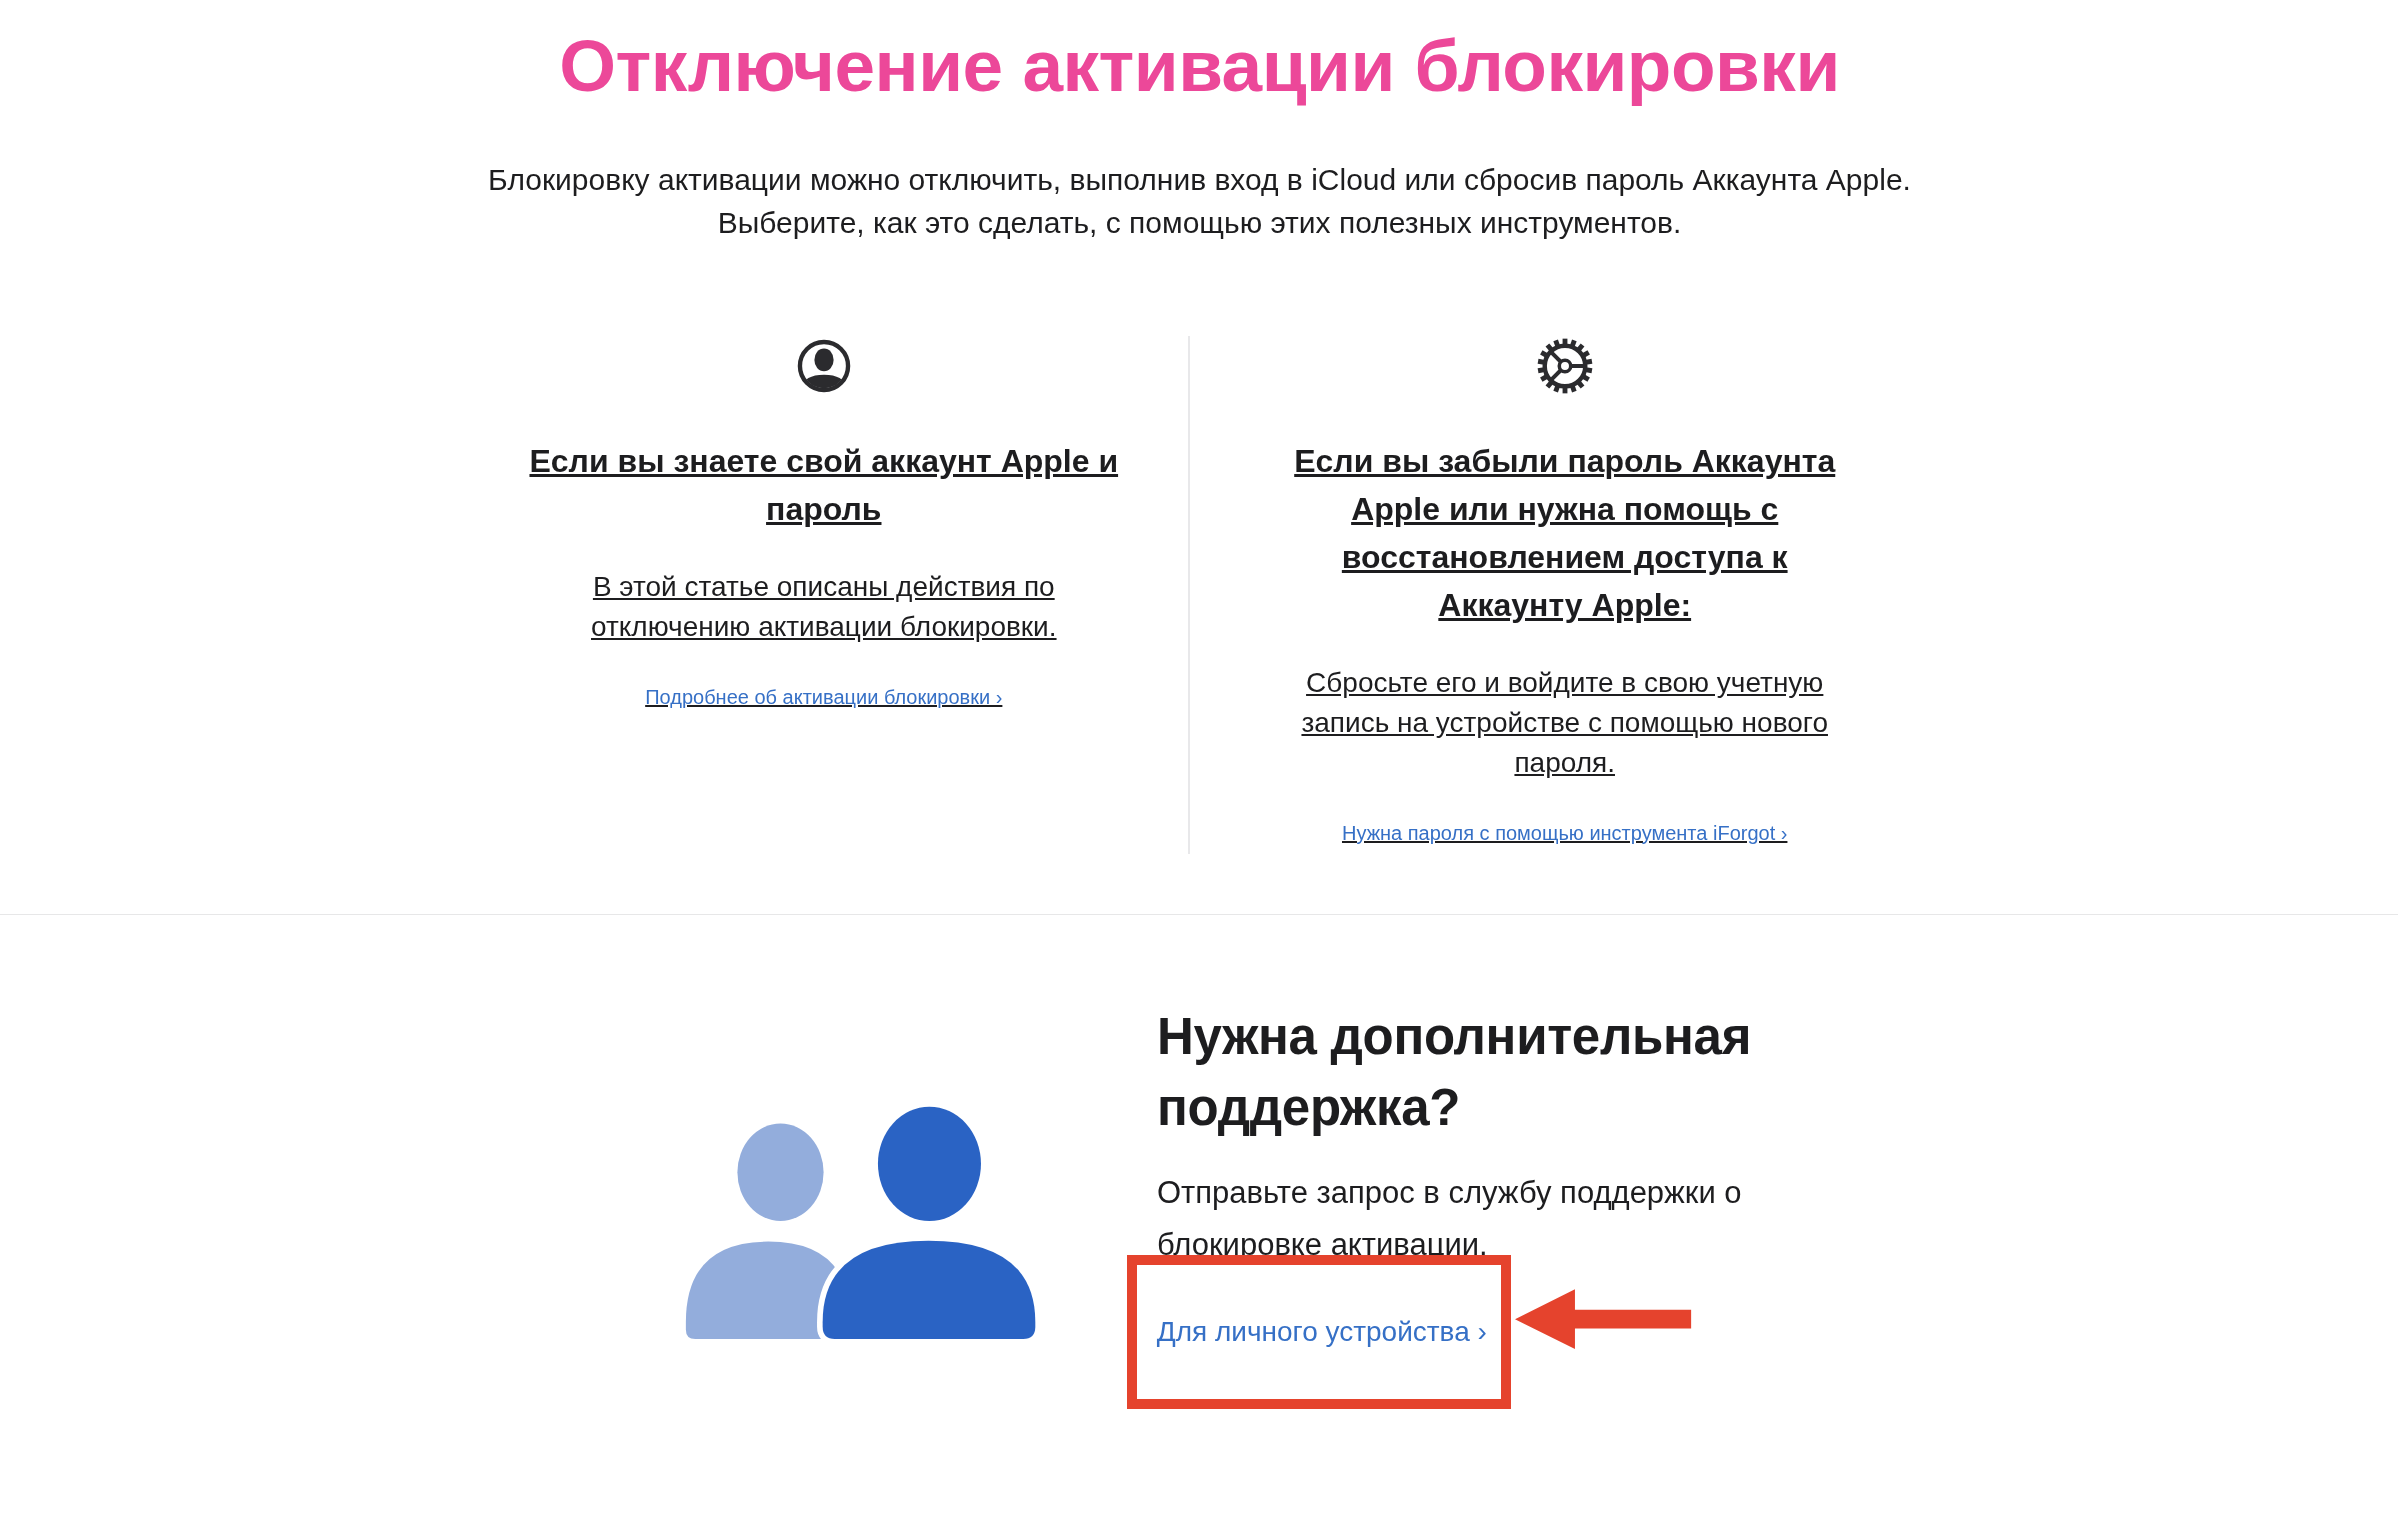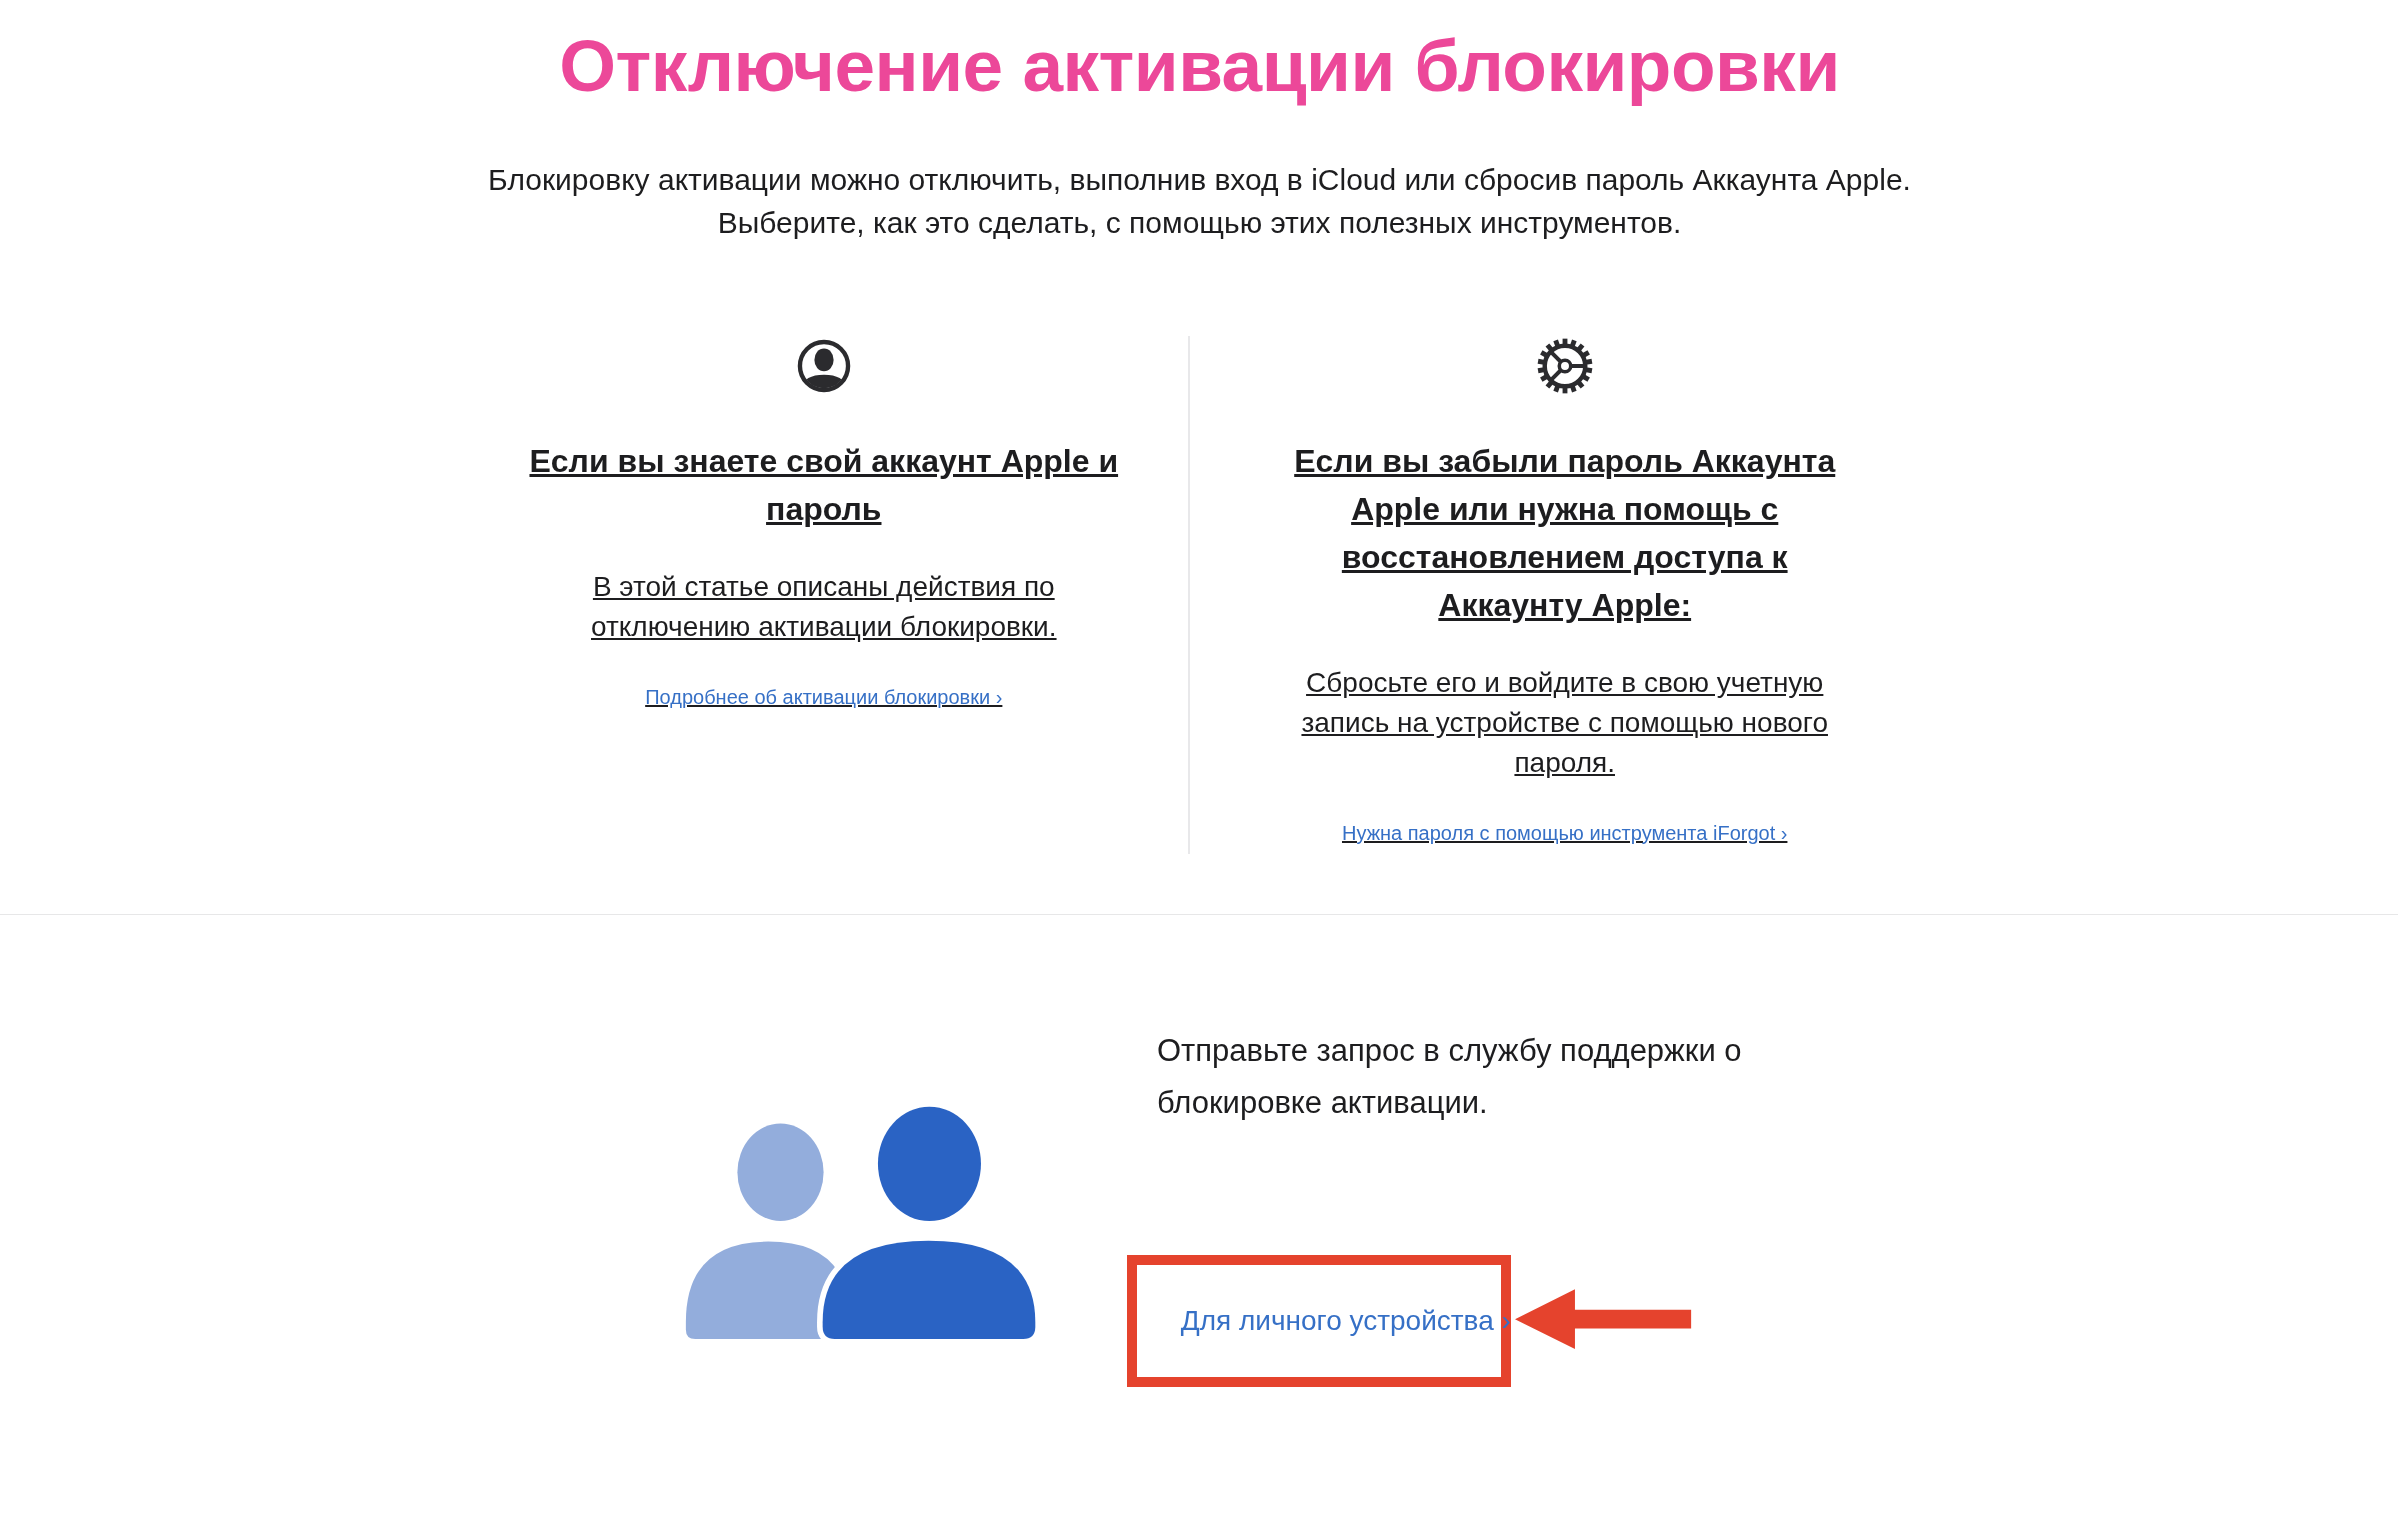--- a/index.html
+++ b/index.html
@@ -67,25 +67,24 @@
     font-size: 51px; line-height: 71px; font-weight: 700;
     letter-spacing: -0.3px; color: #1d1d1f;
   }
   .support-body {
     margin: 24px 0 0; width: 618px;
     font-size: 31px; line-height: 52px; color: #1d1d1f;
   }
 
   .highlight-box {
     position: absolute; left: 1127px; top: 340px;
-    width: 384px; height: 132px;
+    width: 384px; height: 154px;
     border: 10.3px solid #e5432d;
     display: flex; align-items: center;
     background: transparent;
-    padding-left: 24px;
   }
   .personal-link {
     margin-left: 19.7px;
     font-size: 28px; line-height: 37px;
     color: #3670c6; text-decoration: none; cursor: pointer; white-space: nowrap;
   }
   .red-arrow { position: absolute; left: 1515px; top: 373px; width: 178px; height: 66px; }
 
   .org-link {
     position: absolute; left: 1157px; top: 476px;
@@ -176,20 +175,21 @@
         </g>
 
         <g fill="#2a63c4" stroke="#ffffff" stroke-width="12" style="paint-order: stroke;">
           <path d="M161,254 Q148,254 148,241 L148,236 Q148,149 261,149 Q375,149 375,236 L375,241 Q375,254 362,254 Z"></path>
           <ellipse cx="262" cy="67" rx="55" ry="61"></ellipse>
         </g>
       </svg>
     </div>
 
     <div class="support-content">
+      <h2 class="support-heading">Нужна дополнительная поддержка?</h2>
       <p class="support-body">Отправьте запрос в службу поддержки о блокировке активации.</p>
     </div>
 
     <div class="highlight-box">
       <a class="personal-link" href="#">Для личного устройства ›</a>
     </div>
 
     <svg class="red-arrow" viewBox="0 0 190 70">
       <polygon points="0,33 64,1 64,23 188,23 188,43 64,43 64,65" fill="#e5432d"></polygon>
     </svg>

